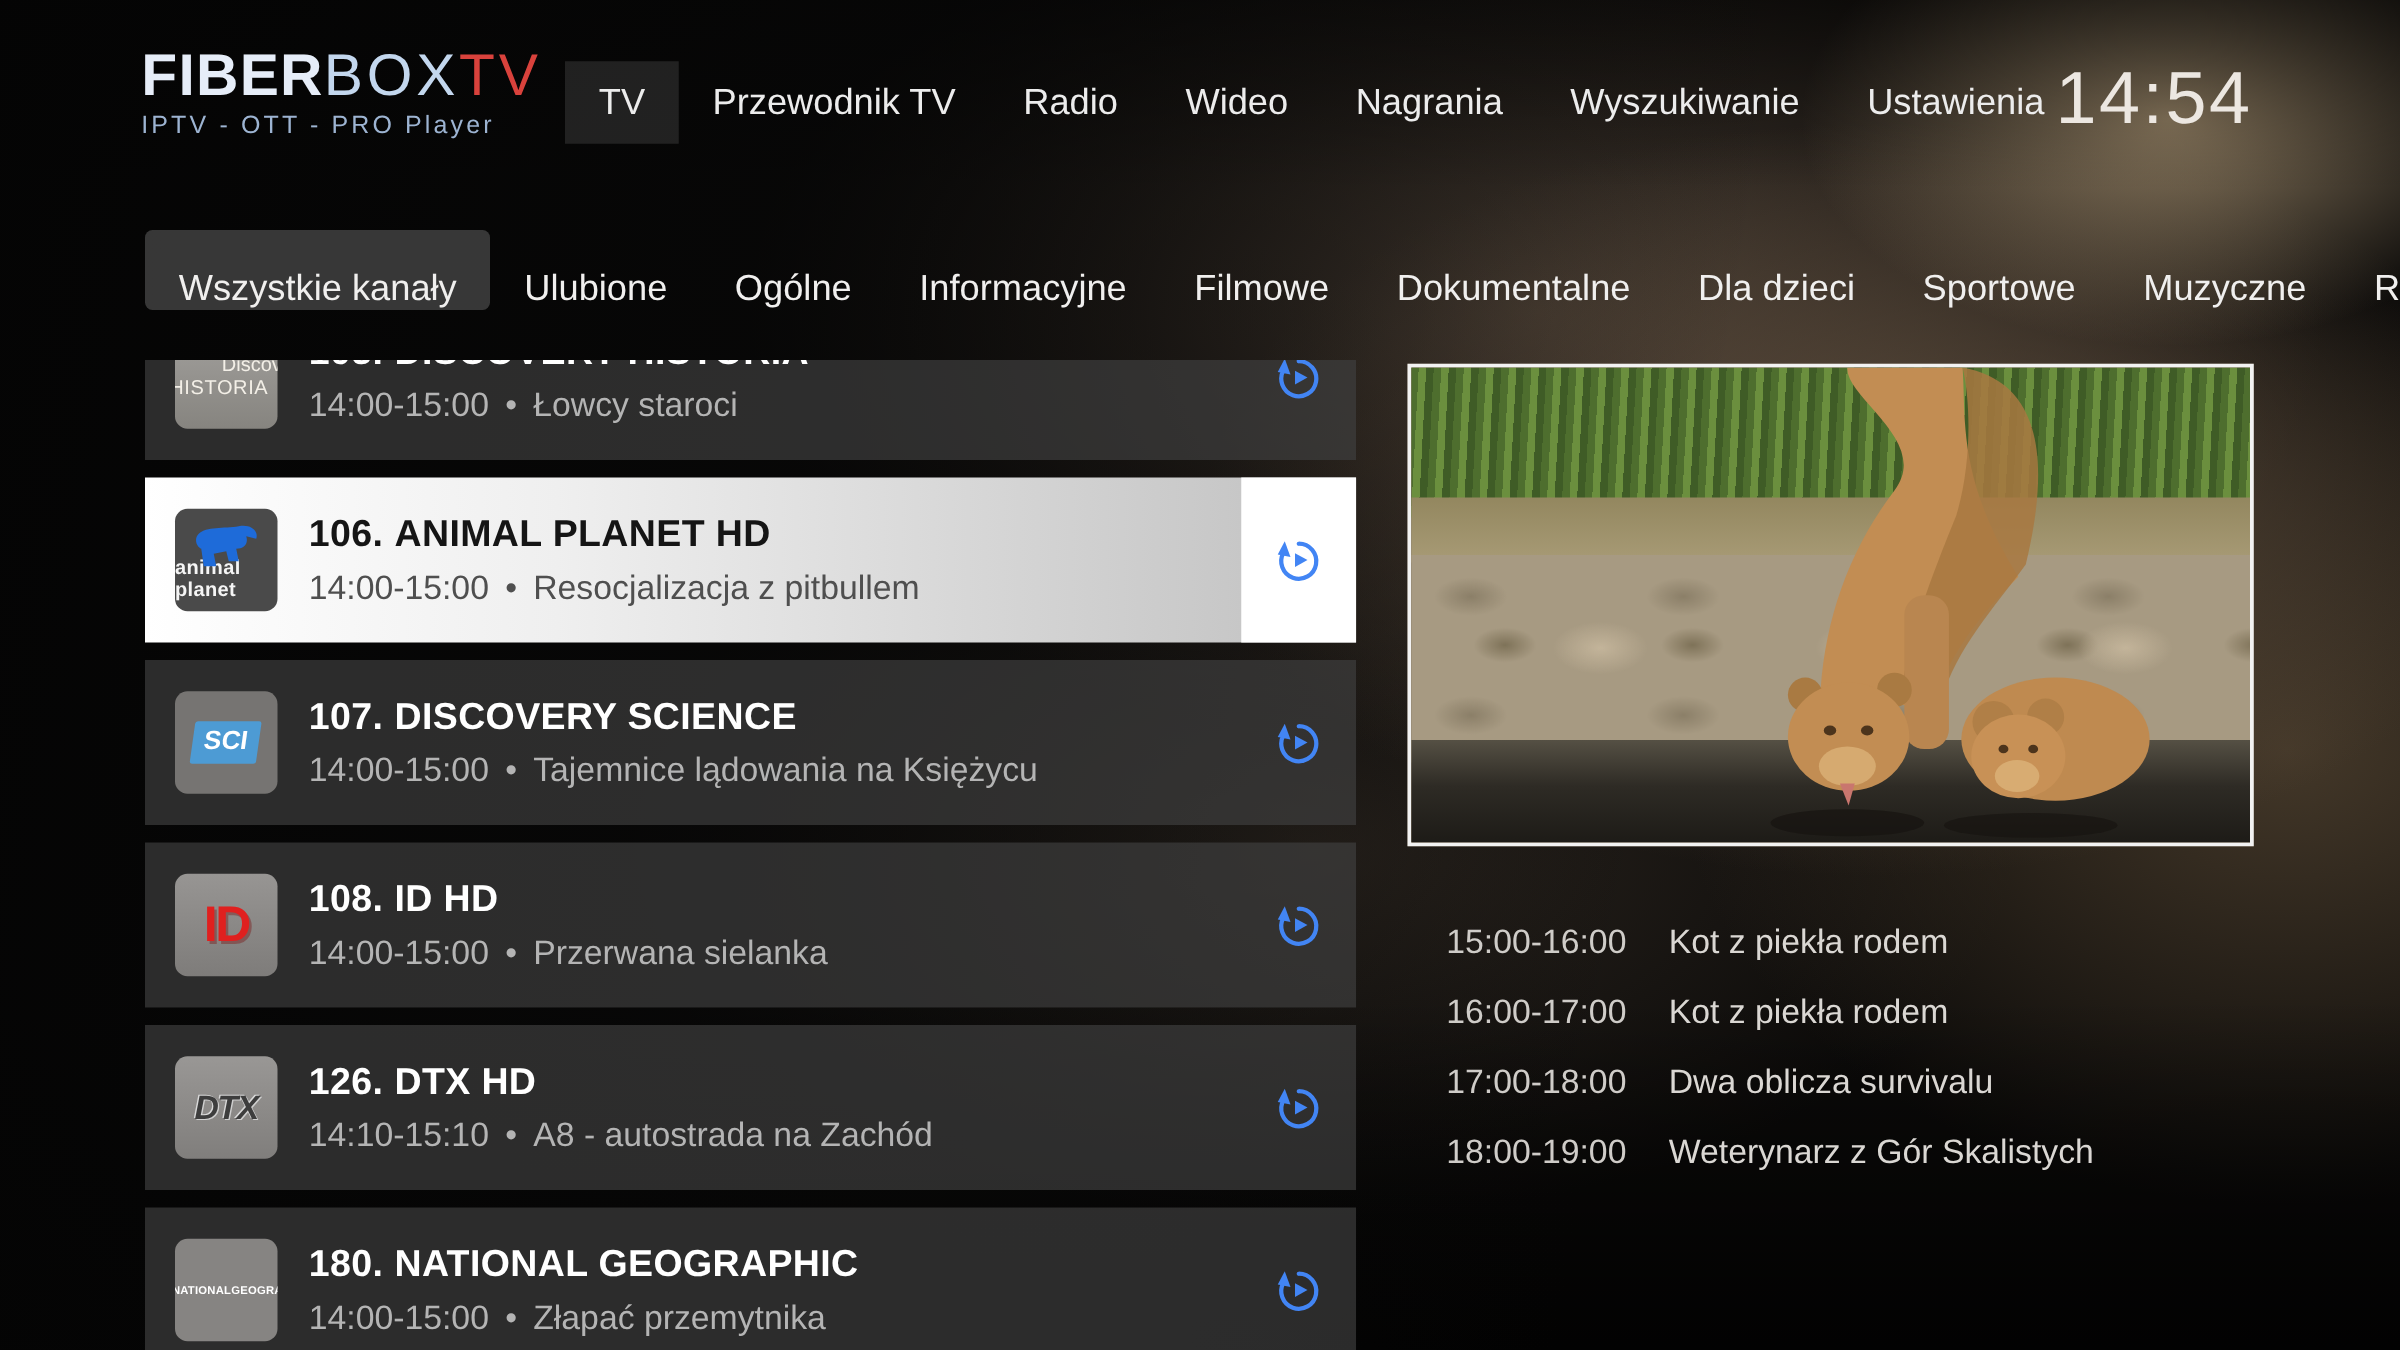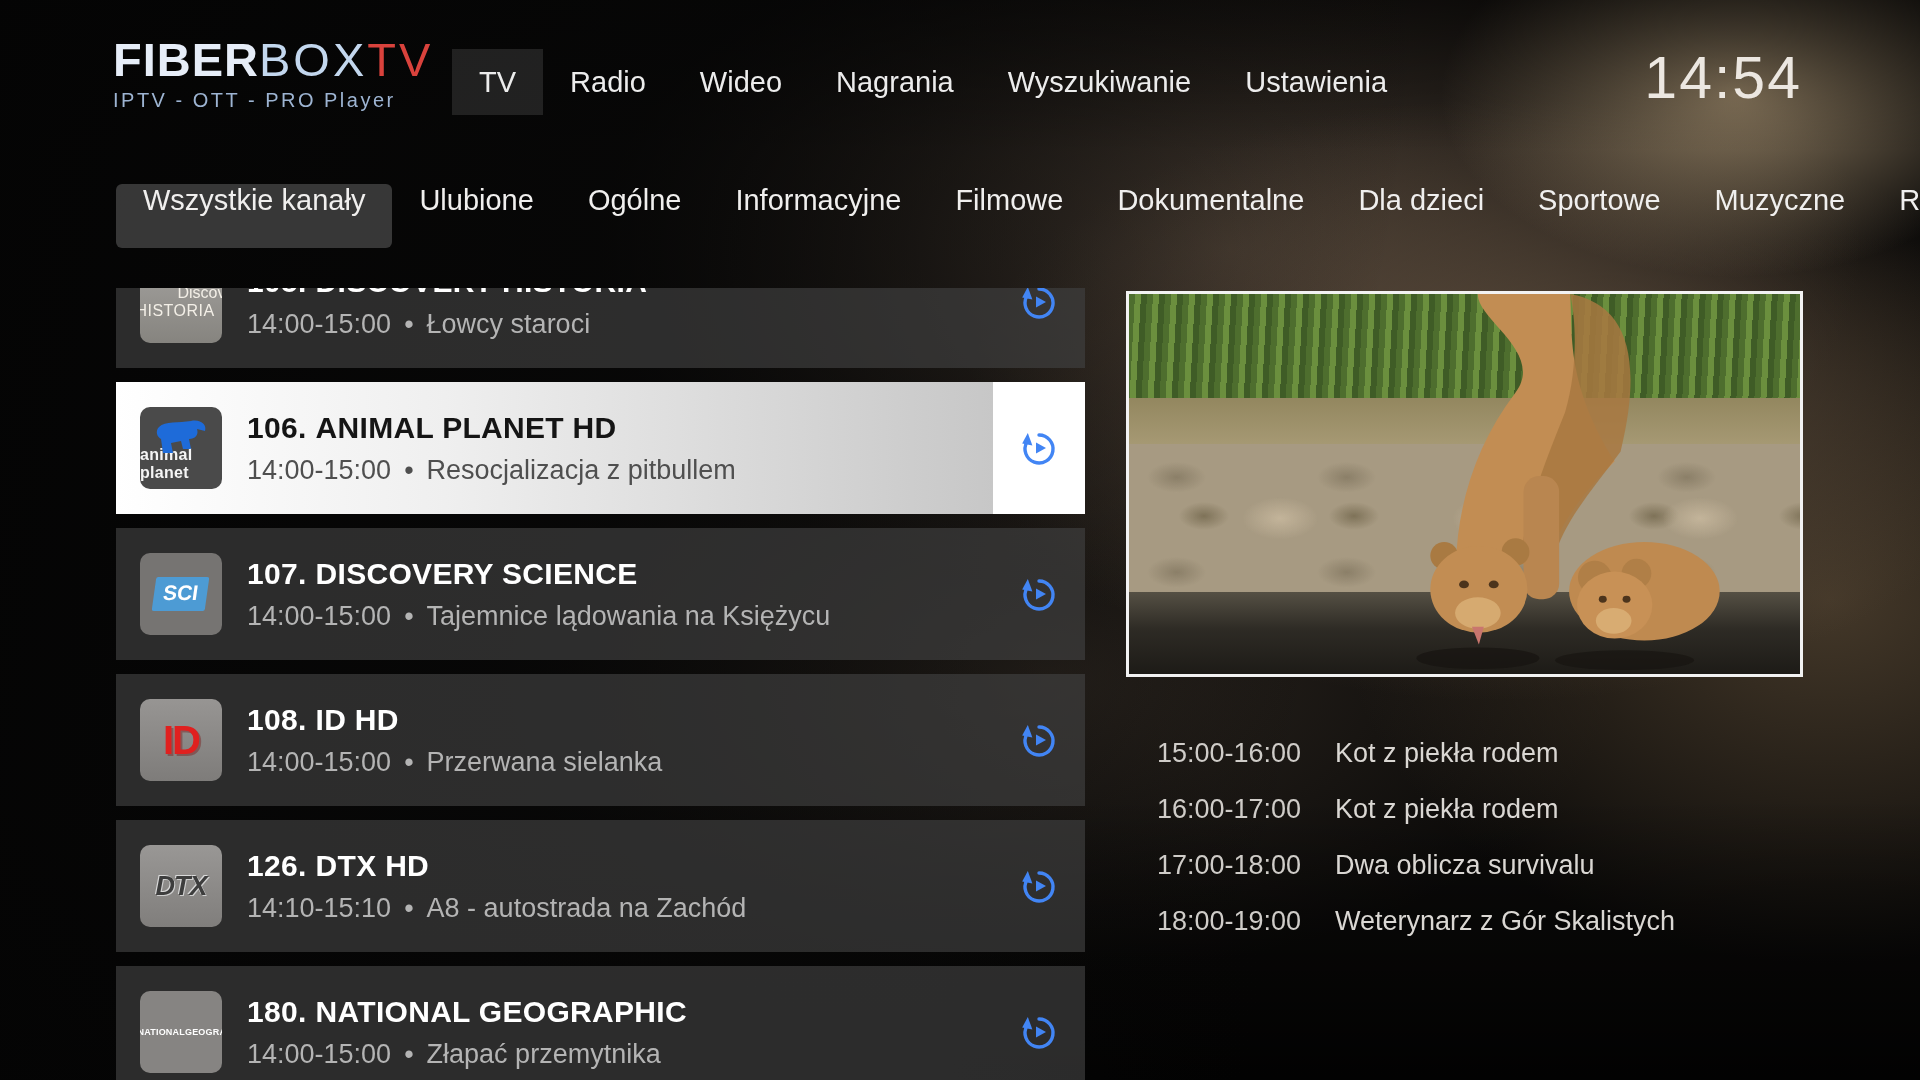--- a/index.html
+++ b/index.html
@@ -36,21 +36,21 @@
 
   .nav { position:absolute; left:452px; top:49px; height:66px; display:flex; align-items:stretch; }
   .nav-item { display:flex; align-items:center; padding:0 27px; font-size:29px; color:#ececec; cursor:pointer; white-space:nowrap; }
   .nav-item.active { background:rgba(255,255,255,0.11); }
 
   .clock { position:absolute; right:118px; top:44px; font-size:59px; font-weight:500;
            color:#ece7e1; letter-spacing:2px; }
 
   
   .cats { position:absolute; left:116px; top:184px; height:64px; display:flex; }
-  .cat { display:flex; align-items:flex-start; padding:0 27px; font-size:29px; color:#f0efee; cursor:pointer; white-space:nowrap; }
+  .cat { display:flex; align-items:flex-end; padding:0 27px; font-size:29px; color:#f0efee; cursor:pointer; white-space:nowrap; }
   .cat.active { background:rgba(255,255,255,0.20); border-radius:6px; }
 
   
   .list-viewport { position:absolute; left:116px; top:288px; width:969px; height:792px; overflow:hidden; }
   .list-rows { position:absolute; left:0; right:0; top:-52px; display:flex; flex-direction:column; gap:14px; }
   .row { display:flex; align-items:center; height:132px; flex:none;
          background:rgba(63,63,63,0.68); }
   .row.sel { background:linear-gradient(90deg,#ffffff 0%,#efefef 34%,#c6c6c6 92%); }
 
   .logo-box { width:82px; height:82px; margin-left:24px; border-radius:10px; flex:none;
@@ -123,20 +123,23 @@
   <div class="scrim"></div>
 
   <div class="logo">
     <div class="logo-line"><span class="b1">FIBER</span><span class="b2">BOX</span><span class="b3">TV</span></div>
     <div class="tagline">IPTV  -  OTT  -  PRO Player</div>
   </div>
 
   <div class="nav">
     <div class="nav-item active">
         <span>TV</span>
+      </div>
+    <div class="nav-item">
+        <span>Przewodnik TV</span>
       </div>
     <div class="nav-item">
         <span>Radio</span>
       </div>
     <div class="nav-item">
         <span>Wideo</span>
       </div>
     <div class="nav-item">
         <span>Nagrania</span>
       </div>

